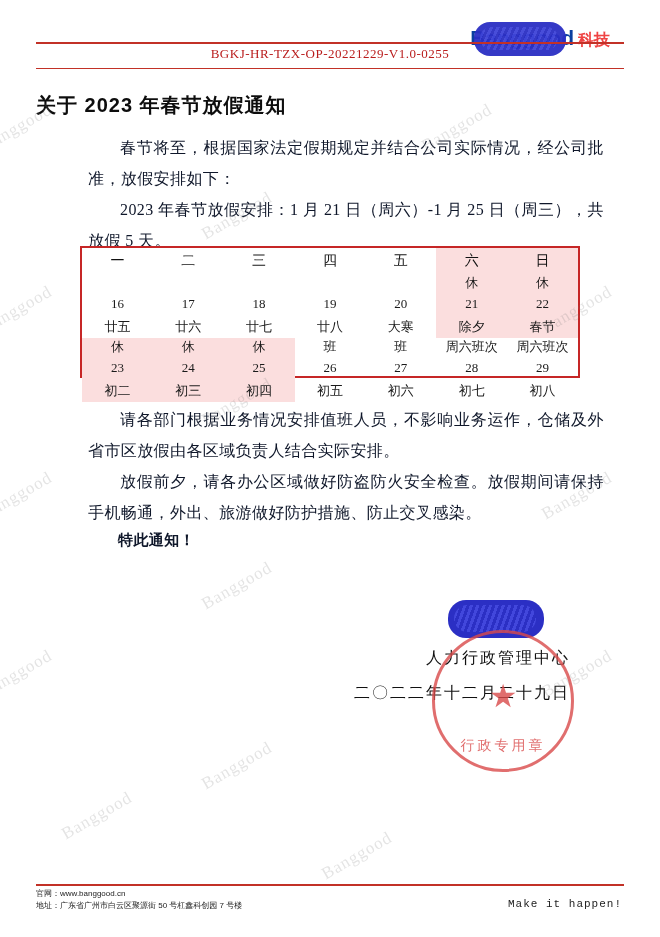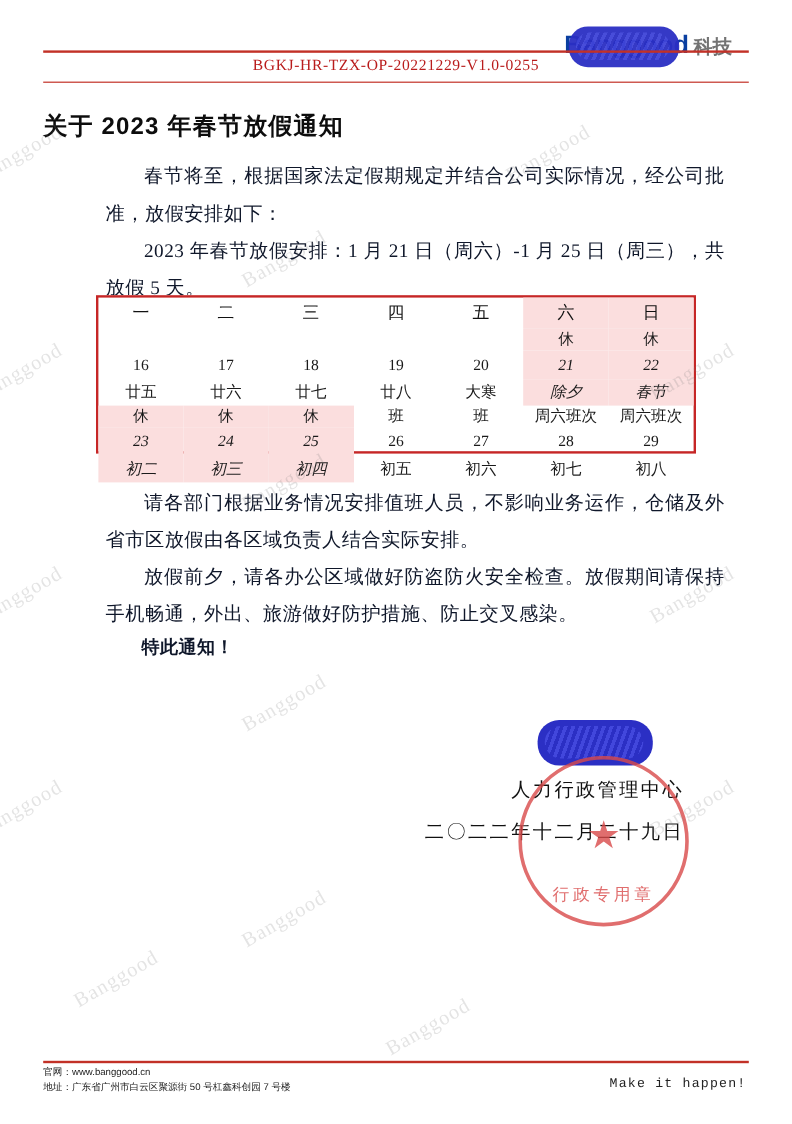--- a/index.html
+++ b/index.html
@@ -17,21 +17,21 @@
   
   .header{
     position:absolute; left:0; top:18px; width:588px; height:46px;
   }
   .logo{
     position:absolute; right:14px; top:8px;
     font-family:"Liberation Sans", sans-serif;
     font-weight:bold; font-size:21px; color:#0a3fa0;
     letter-spacing:0px;
   }
-  .logo .cn{ color:#737373; font-size:16px; margin-left:4px;}
+  .logo .cn{ color:#ef4444; font-size:16px; margin-left:4px;}
   .logo-blot{
     position:absolute; right:58px; top:4px;
     width:92px; height:34px; border-radius:16px;
     background:#2b2fc4;
     opacity:.95;
   }
   .logo-blot:after{
     content:"";
     position:absolute; left:6px; top:5px; right:8px; bottom:6px;
     border-radius:14px;
@@ -87,21 +87,21 @@
     padding:0;
   }
   .cal .hdr td{
     font-size:14px; height:26px; color:#111;
   }
   .cal .num{ font-size:14px; height:24px;}
   .cal .lunar{ font-size:12px; height:22px;}
   .rest-mark{
     color:#d0342c; font-size:11px;
   }
-  .red{ color:#d0342c;font-style:italic; }
+  .red{ color:#d0342c; }
   .cal td.restcell{ background:#fbdede; }
   .cal .mini{ font-size:11px; }
   
   .sign{
     position:absolute; right:54px; top:648px;
     font-size:16px; color:#111; letter-spacing:2px;
     text-align:right;
   }
   .sign .l2{ margin-top:14px; }
   .stamp{

